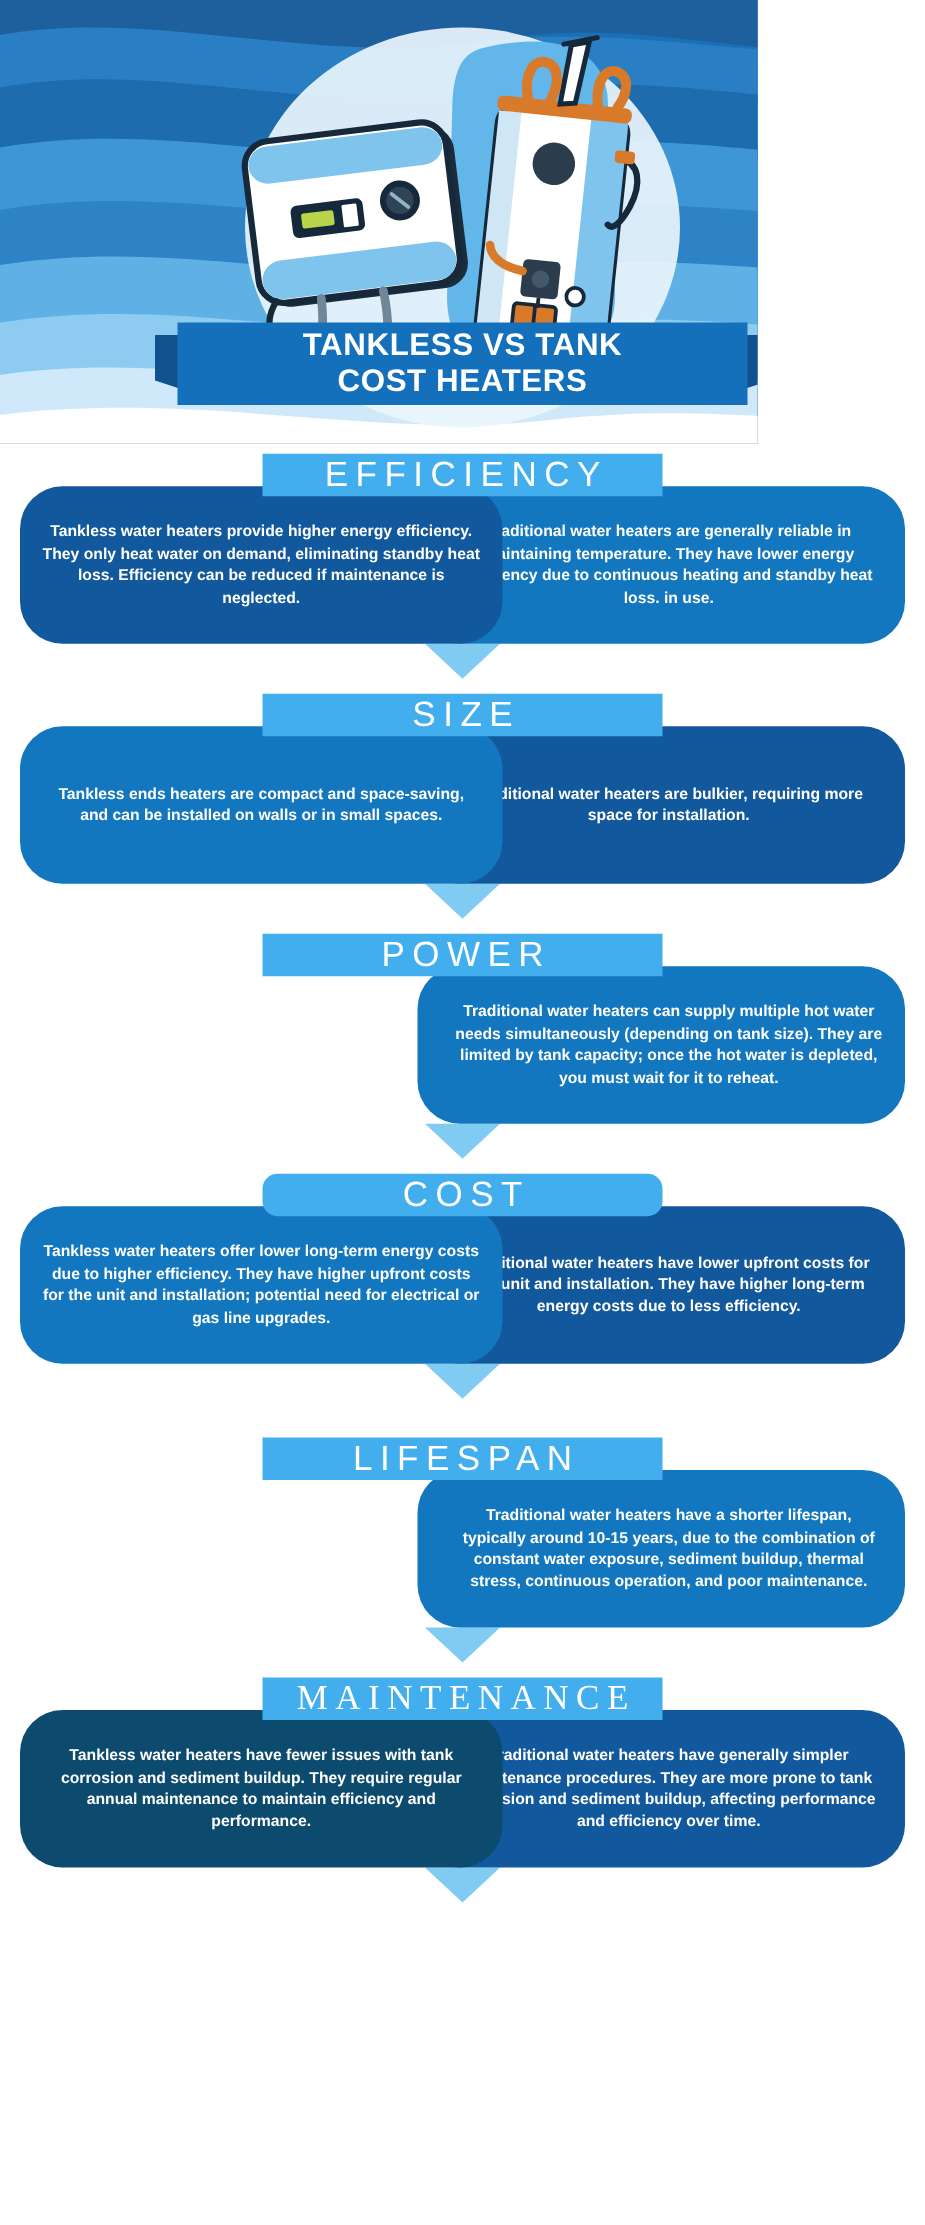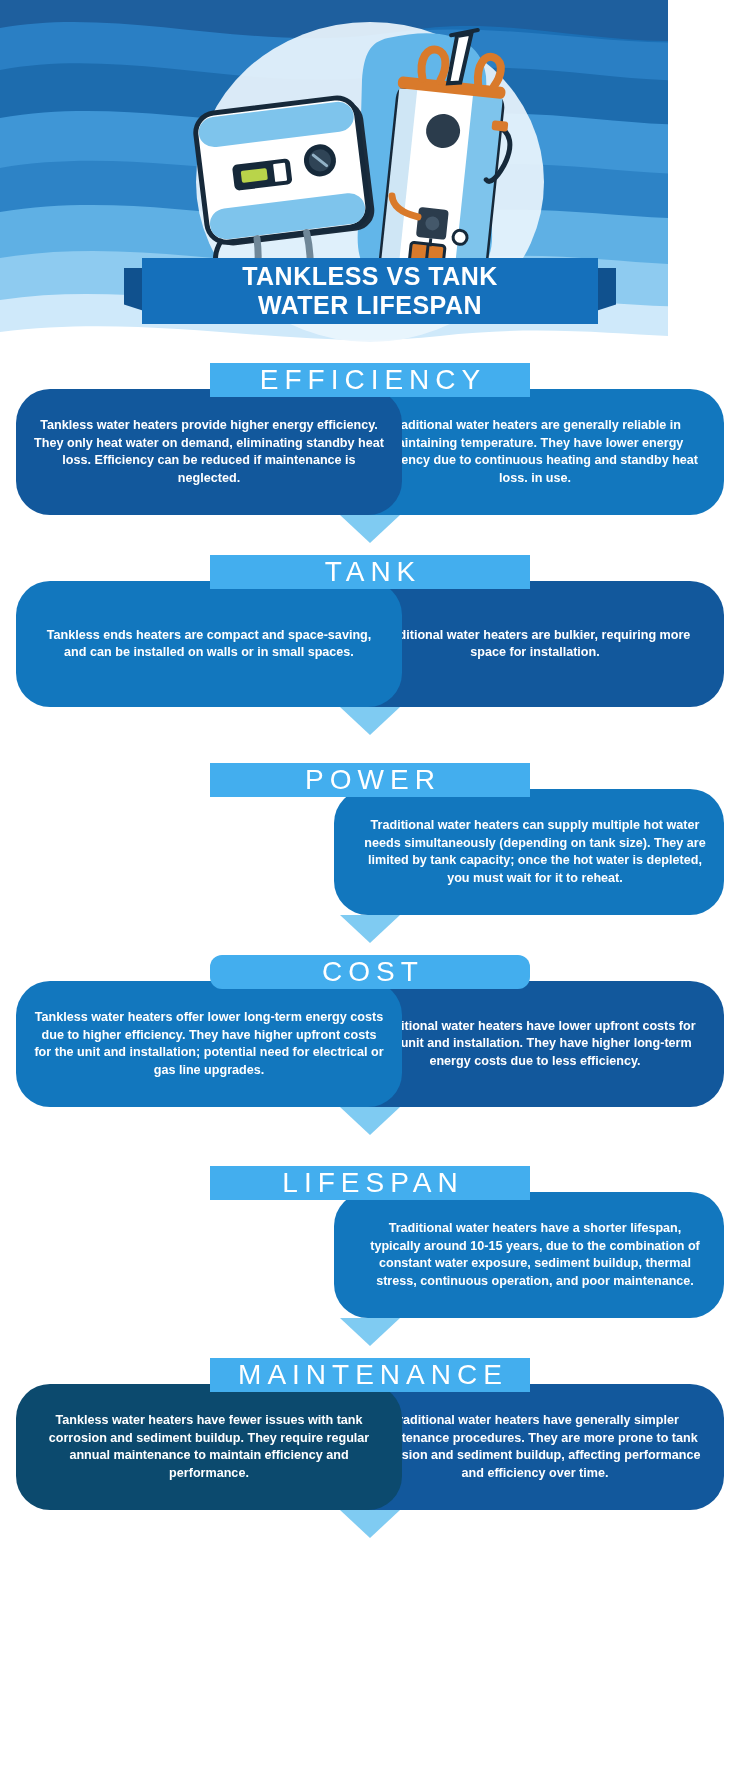--- a/index.html
+++ b/index.html
@@ -6,21 +6,21 @@
   html, body {
     width:740px;
     background:#ffffff;
     font-family:"Liberation Sans", sans-serif;
   }
   body { width:740px; height:1780px; position:relative; overflow:hidden; }
 
   
   .hero {
     position:relative;
-    width:668px;
+    width:606px;
     height:355px;
     background:#1565a8;
     overflow:hidden;
   }
   .hero-waves { position:absolute; inset:0; width:740px; height:355px; }
   .hero-oval {
     position:absolute;
     left:196px; top:22px;
     width:348px; height:320px;
     border-radius:50%;
@@ -207,21 +207,21 @@
 
       <circle cx="316" cy="216" r="7" fill="#ffffff" stroke="#16293a" stroke-width="3"></circle>
     </g>
   </svg>
 
   <div class="ribbon-wrap">
     <div class="ribbon-tail-l"></div>
     <div class="ribbon-tail-r"></div>
     <div class="ribbon-main">
       <div class="t-line">TANKLESS VS TANK</div>
-      <div class="t-line">WATER LIFESPAN</div>
+      <div class="t-line">COST HEATERS</div>
     </div>
   </div>
 </div>
 
 <div class="sections" id="sections-root">
     <div class="section">
       <div class="sec-head" style="background: rgb(67, 174, 238);">
         <span>EFFICIENCY</span>
       </div>
       <div class="sec-body">
@@ -230,35 +230,35 @@
         </div>
         <div class="panel panel-left" style="background: rgb(18, 88, 156);">
           <p>Tankless water heaters provide higher energy efficiency. They only heat water on demand, eliminating standby heat loss. Efficiency can be reduced if maintenance is neglected.</p>
         </div>
       </div>
       <div class="arrow" style="border-top-color: rgb(127, 203, 242);"></div>
     </div>
     <div class="sec-gap"></div>
     <div class="section">
       <div class="sec-head" style="background: rgb(67, 174, 238);">
-        <span>TANK</span>
+        <span>SIZE</span>
       </div>
       <div class="sec-body">
         <div class="panel panel-right" style="background: rgb(18, 88, 156);">
           <p>Traditional water heaters are bulkier, requiring more space for installation.</p>
         </div>
         <div class="panel panel-left" style="background: rgb(18, 119, 190);">
           <p>Tankless ends heaters are compact and space-saving, and can be installed on walls or in small spaces.</p>
         </div>
       </div>
       <div class="arrow" style="border-top-color: rgb(127, 203, 242);"></div>
     </div>
     <div class="sec-gap"></div>
     <div class="section">
-      <div class="sec-head" style="background: rgb(67, 174, 238); margin-top: 16px;">
+      <div class="sec-head" style="background: rgb(67, 174, 238);">
         <span>POWER</span>
       </div>
       <div class="sec-body">
         <div class="panel panel-right" style="background: rgb(18, 119, 190);">
           <p>Traditional water heaters can supply multiple hot water needs simultaneously (depending on tank size). They are limited by tank capacity; once the hot water is depleted, you must wait for it to reheat.</p>
         </div>
       </div>
       <div class="arrow" style="border-top-color: rgb(127, 203, 242);"></div>
     </div>
     <div class="sec-gap"></div>
@@ -283,21 +283,21 @@
       </div>
       <div class="sec-body">
         <div class="panel panel-right" style="background: rgb(18, 119, 190);">
           <p>Traditional water heaters have a shorter lifespan, typically around 10-15 years, due to the combination of constant water exposure, sediment buildup, thermal stress, continuous operation, and poor maintenance.</p>
         </div>
       </div>
       <div class="arrow" style="border-top-color: rgb(127, 203, 242);"></div>
     </div>
     <div class="sec-gap"></div>
     <div class="section">
-      <div class="sec-head" style="background: rgb(67, 174, 238);">
+      <div class="sec-head" style="background: rgb(67, 174, 238); font-family: Liberation Serif, serif;">
         <span>MAINTENANCE</span>
       </div>
       <div class="sec-body">
         <div class="panel panel-right" style="background: rgb(18, 88, 156);">
           <p>Traditional water heaters have generally simpler maintenance procedures. They are more prone to tank corrosion and sediment buildup, affecting performance and efficiency over time.</p>
         </div>
         <div class="panel panel-left" style="background: #0c4a6e;">
           <p>Tankless water heaters have fewer issues with tank corrosion and sediment buildup. They require regular annual maintenance to maintain efficiency and performance.</p>
         </div>
       </div>

